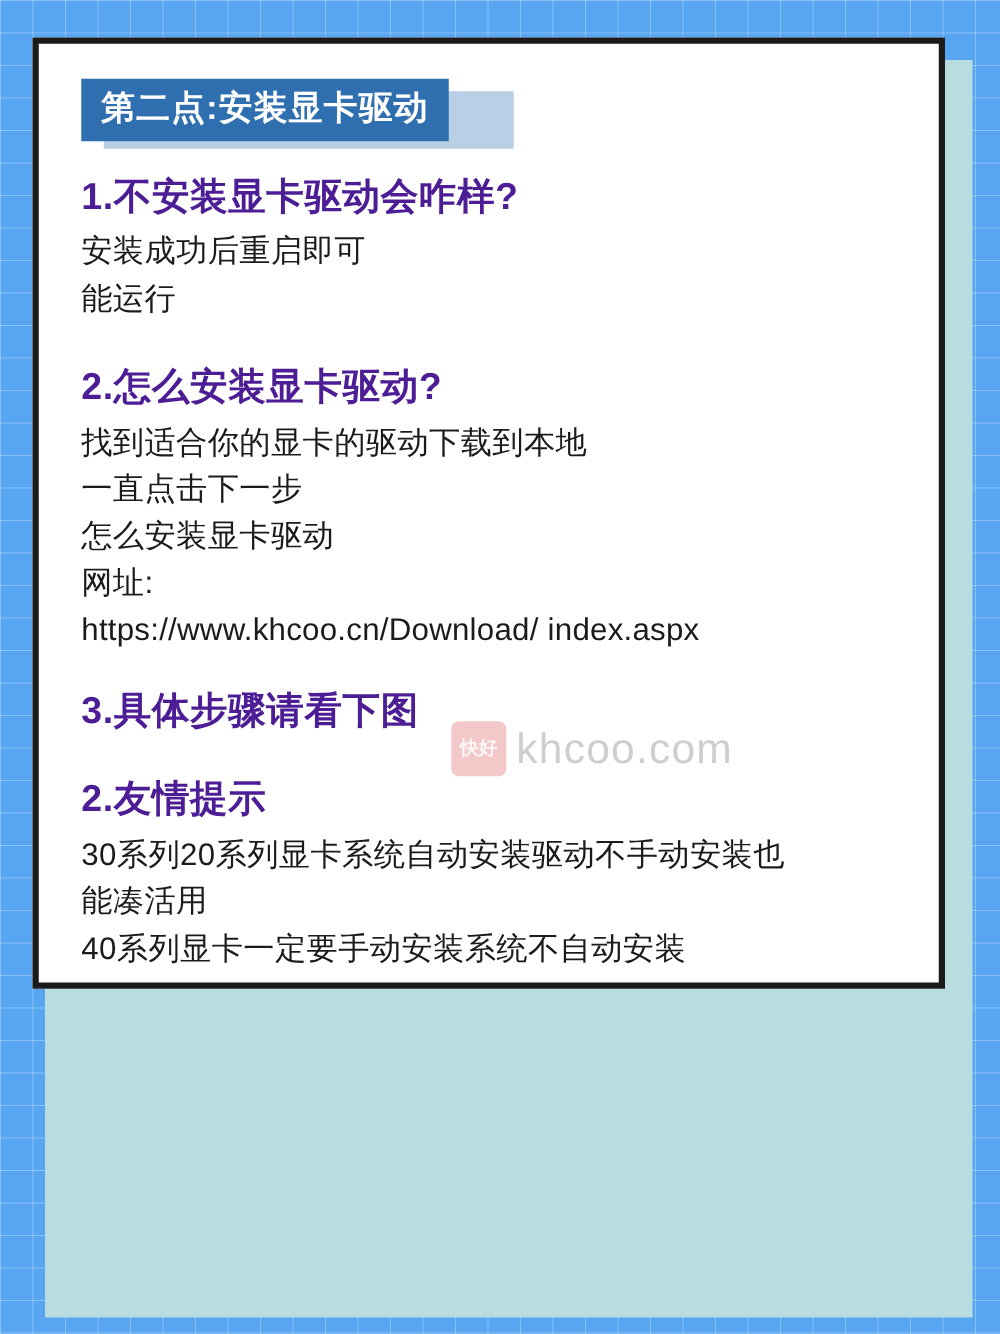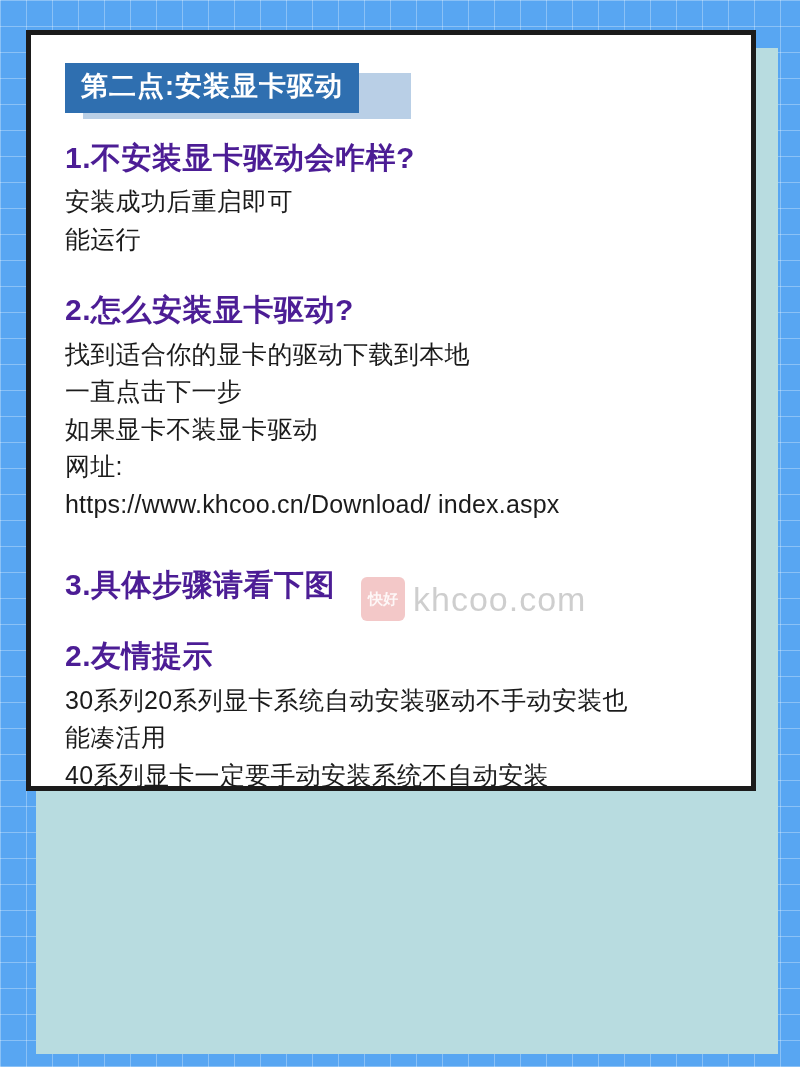--- a/index.html
+++ b/index.html
@@ -84,21 +84,21 @@
 
   h2.section {
     font-size: 30px;
     font-weight: bold;
     color: #4c1d95;
     margin: 0 0 8px 0;
     line-height: 1.25;
     letter-spacing: 0.5px;
   }
   .sec-block { margin-bottom: 34px; }
-  .sec-block.tight { margin-bottom: 44px; }
+  .sec-block.tight { margin-bottom: 28px; }
 
   p.line {
     font-size: 25px;
     color: #1b1b1b;
     margin: 0 0 2px 0;
     line-height: 1.42;
     letter-spacing: 0.3px;
   }
   p.url {
     font-size: 25px;
@@ -155,21 +155,21 @@
     <div class="sec-block">
       <h2 class="section">1.不安装显卡驱动会咋样?</h2>
       <p class="line">安装成功后重启即可</p>
       <p class="line">能运行</p>
     </div>
 
     <div class="sec-block tight">
       <h2 class="section">2.怎么安装显卡驱动?</h2>
       <p class="line">找到适合你的显卡的驱动下载到本地</p>
       <p class="line">一直点击下一步</p>
-      <p class="line">如果显卡不装显卡驱动</p>
+      <p class="line">怎么安装显卡驱动</p>
       <p class="line">网址:</p>
       <p class="url">https://www.khcoo.cn/Download/ index.aspx</p>
     </div>
 
     <div class="sec-block">
       <h2 class="section">3.具体步骤请看下图</h2>
     </div>
 
     <div class="sec-block">
       <h2 class="section">2.友情提示</h2>

